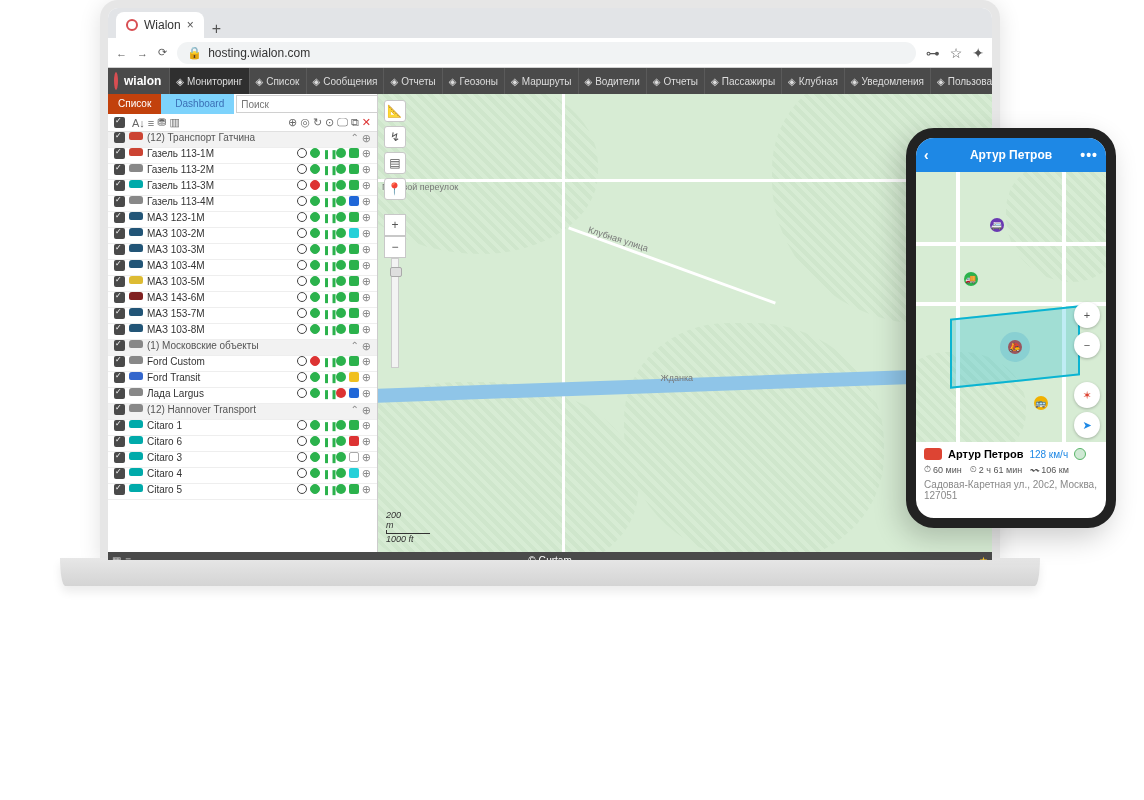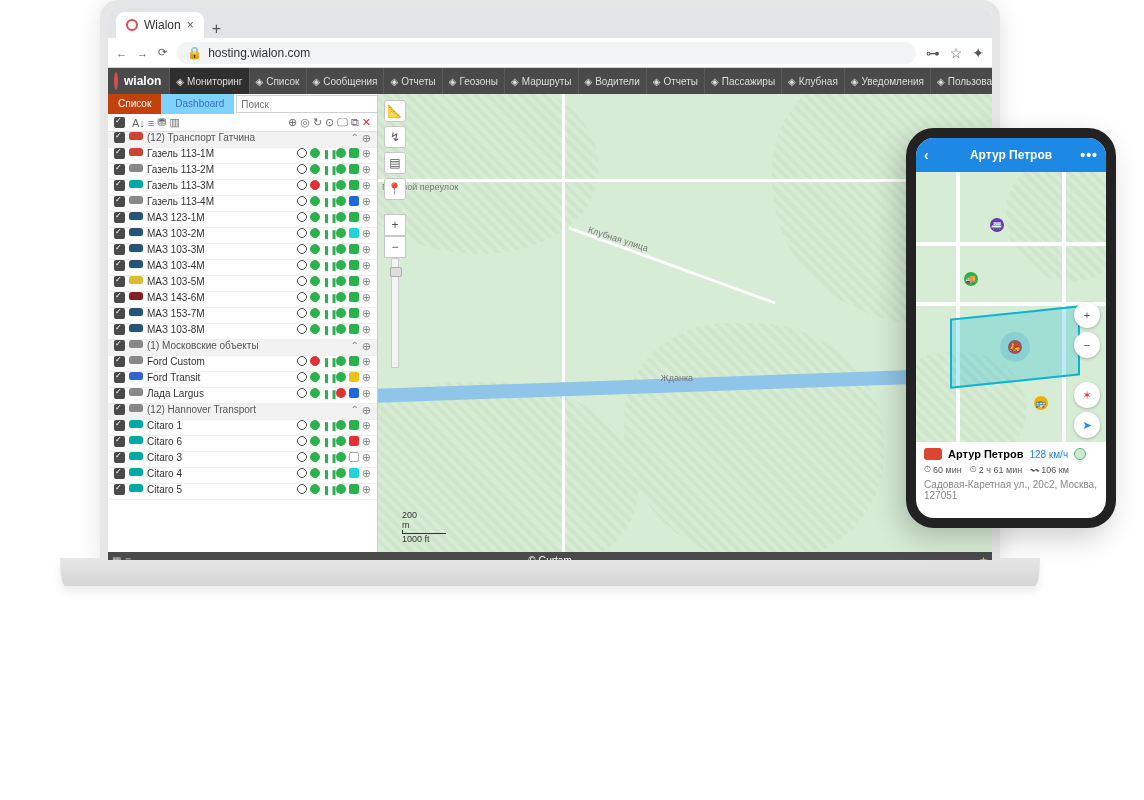--- a/index.html
+++ b/index.html
@@ -66,21 +66,21 @@
 .park-patch { position: absolute; background: repeating-linear-gradient(45deg,#cfe6cc,#cfe6cc 4px,#d7ecd4 4px,#d7ecd4 8px); border-radius: 40% 50% 45% 55%; }
 .road { position: absolute; background: #fff; }
 .river { position: absolute; left: -10px; right: -10px; top: 62%; height: 14px; background: #8fc5e8; border-radius: 8px; transform: rotate(-2deg); }
 .map-label { position: absolute; font-size: 9px; color: #777; }
 .map-tools { position: absolute; left: 6px; top: 6px; display: flex; flex-direction: column; gap: 4px; }
 .mt-btn { width: 22px; height: 22px; background: #fff; border: 1px solid #c8c8c8; border-radius: 3px; display: flex; align-items: center; justify-content: center; font-size: 12px; color: #555; }
 .zoom { position: absolute; left: 6px; top: 120px; display: flex; flex-direction: column; }
 .zoom .mt-btn { border-radius: 0; }
 .zoom-track { width: 8px; height: 110px; background: #f3f3f3; border: 1px solid #ccc; align-self: center; position: relative; }
 .zoom-thumb { position: absolute; top: 8px; left: -2px; width: 12px; height: 10px; background: #dedede; border: 1px solid #aaa; border-radius: 2px; }
-.scalebar { position:absolute; left:24px; bottom:8px; font-size:9px; color:#333; }
+.scalebar { position:absolute; left:8px; bottom:8px; font-size:9px; color:#333;font-style:italic; }
 .scalebar .bar { width:44px; height:4px; border:1px solid #333; border-top:none; border-right:none; }
 
 .app-footer { height:16px; background:#4a4a4a; color:#fff; display:flex; align-items:center; justify-content:center; font-size:10px; position:relative; }
 .app-footer .left { position:absolute; left:4px; display:flex; gap:4px; color:#ccc; }
 .app-footer .right { position:absolute; right:4px; color:#f0c030; }
 
 
 .phone { position:absolute; right:28px; top:128px; width:210px; height:400px; background:#fff; border-radius:28px; border:10px solid #222; box-shadow:-6px 10px 28px rgba(0,0,0,.2); overflow:hidden; }
 .p-header { height:34px; background:#1e88e5; color:#fff; display:flex; align-items:center; justify-content:center; position:relative; font-size:12px; font-weight:bold; }
 .p-back { position:absolute; left:8px; font-size:14px; }

